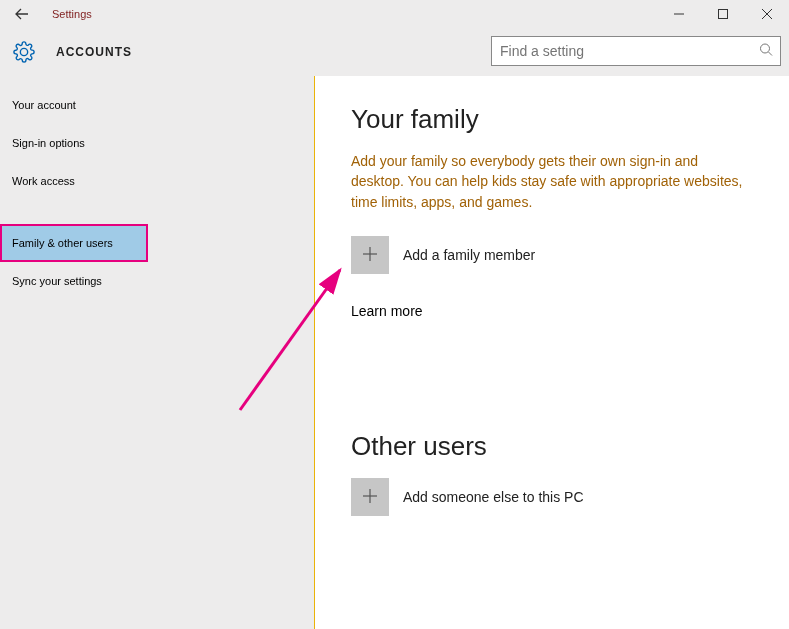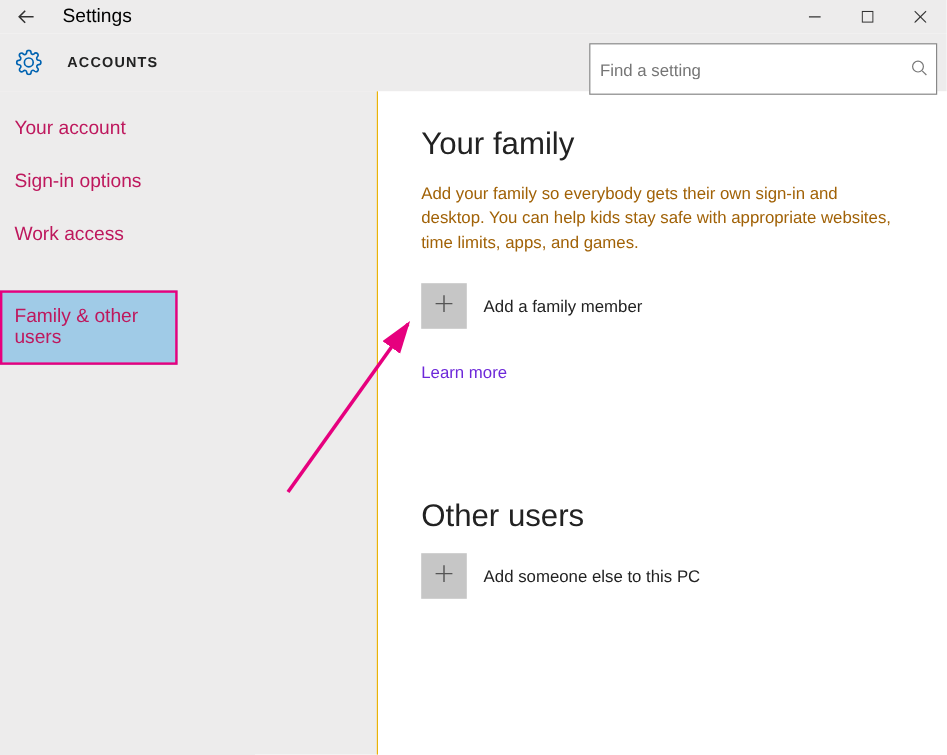--- a/index.html
+++ b/index.html
@@ -20,22 +20,22 @@
   }
   .back-btn {
     width: 44px;
     height: 28px;
     display: flex;
     align-items: center;
     justify-content: center;
     font-size: 14px;
   }
   .titlebar-title {
-    font-size: 16px;
-    color: #000000;
+    font-size: 11px;
+    color: #7f1d1d;
     margin-left: 8px;
   }
   .win-controls {
     position: absolute;
     right: 0;
     top: 0;
     display: flex;
   }
   .win-btn {
     width: 44px;
@@ -66,21 +66,21 @@
     letter-spacing: 1px;
     margin-left: 20px;
     color: #222;
     font-weight: 600;
   }
   .search-wrap {
     position: absolute;
     right: 8px;
     top: 8px;
     width: 290px;
-    height: 43px;
+    height: 30px;
   }
   .search-input {
     width: 100%;
     height: 100%;
     border: 1px solid #888;
     background: #fff;
     font-size: 14px;
     padding: 0 30px 0 8px;
     color: #666;
   }
@@ -96,22 +96,22 @@
     display: flex;
     height: calc(629px - 76px);
   }
   .sidebar {
     width: 314px;
     background: #edecec;
     padding-top: 10px;
   }
   .side-item {
     padding: 11px 10px;
-    font-size: 16px;
-    color: #be185d;
+    font-size: 11px;
+    color: #000000;
     cursor: default;
     border: 2px solid transparent;
   }
   .side-item.selected {
     background: #a0cbe7;
   }
   .side-item.highlighted {
     border: 2px solid #e6007e;
     width: 148px;
     margin-top: 24px;
@@ -150,23 +150,23 @@
     font-size: 24px;
     color: #555;
     font-weight: 300;
     margin-right: 14px;
   }
   .add-label {
     font-size: 14px;
     color: #222;
   }
   .link {
-    color: #6d28d9;
-    font-size: 14px;
-    margin-bottom: 28px;
+    color: #000000;
+    font-size: 14px;
+    margin-bottom: 44px;
     display: inline-block;
   }
   .section2 { margin-top: 68px; }
   
   .arrow-overlay {
     position: absolute;
     left: 230px;
     top: 260px;
     pointer-events: none;
   }
@@ -219,20 +219,21 @@
     </span>
   </div>
 </div>
 
 <div class="content">
   <div class="sidebar">
     <div class="side-item">Your account</div>
     <div class="side-item">Sign-in options</div>
     <div class="side-item">Work access</div>
     <div class="side-item selected highlighted">Family &amp; other users</div>
+    <div class="side-item">Sync your settings</div>
   </div>
 
   <div class="main">
     <div class="h1">Your family</div>
     <div class="desc">Add your family so everybody gets their own sign-in and desktop. You can help kids stay safe with appropriate websites, time limits, apps, and games.</div>
     <div class="add-row">
       <div class="plus-btn">
         <span>
           <svg width="18" height="18" viewBox="0 0 18 18">
               <line x1="9" y1="2" x2="9" y2="16" stroke="#555" stroke-width="1.2"></line>

